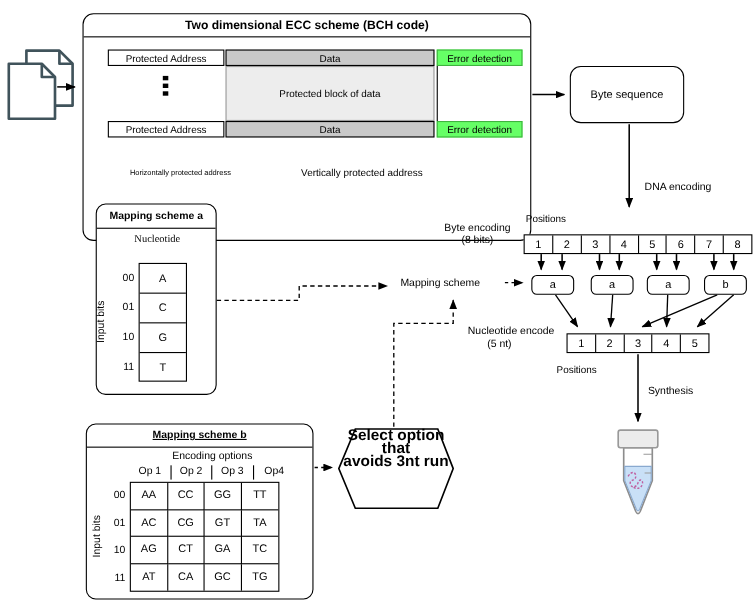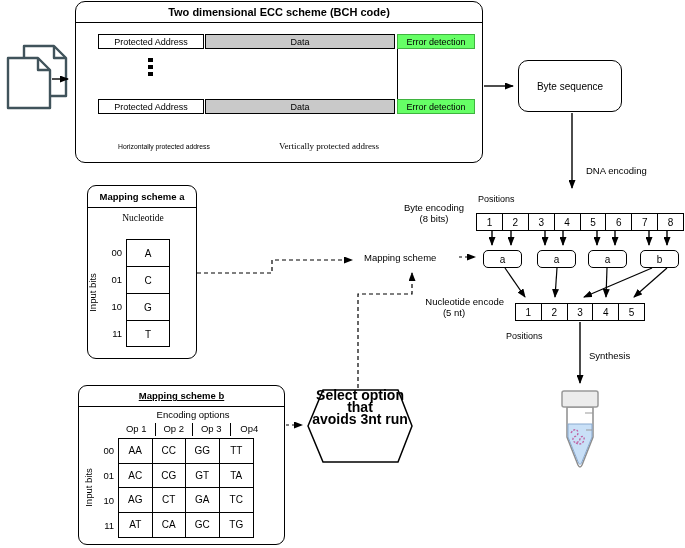--- a/index.html
+++ b/index.html
@@ -105,40 +105,41 @@
     <g>
       <path d="M567,407 L567,437 L578,465 Q580,469 582,465 L593,437 L593,407 Z" fill="#fff" stroke="#8d8d8d" stroke-width="1.5"></path>
       <path d="M568,424 L568,437 L578.5,463 Q580,466 581.5,463 L592,437 L592,424 Z" fill="#c9e0f7" stroke="#89a9cf" stroke-width="1"></path>
       <path d="M571,433 c3,-5 7,-4 7,0 c0,4 -6,3 -5,7 c1,4 6,3 7,-1 c1,-4 5,-3 4,1 c-1,4 -5,5 -8,3" fill="none" stroke="#bf5fa0" stroke-width="1.3" stroke-dasharray="2 1.5"></path>
       <line x1="585" y1="413" x2="593" y2="413" stroke="#999" stroke-width="1"></line>
       <line x1="586" y1="430" x2="592" y2="430" stroke="#999" stroke-width="1"></line>
       <rect x="562" y="391" width="36" height="16" rx="2" fill="#ececec" stroke="#999" stroke-width="1.5"></rect>
     </g>
   </svg>
 
-  <div class="panel" style="left:75px;top:1px;width:408px;height:162px;">
+  <div class="panel" style="left:75px;top:12px;width:408px;height:207px;">
     <div class="ptitle" style="height:21px;font-size:11px;line-height:20px;">Two dimensional ECC scheme (BCH code)</div>
 
     <div class="bx" style="left:22px;top:32px;width:106px;height:15px;font-size:9px;">Protected Address</div>
     <div class="bx" style="left:129px;top:32px;width:190px;height:15px;font-size:9px;background:#c9c9c9;">Data</div>
     <div class="bx" style="left:321px;top:32px;width:78px;height:15px;font-size:9px;background:#66ff66;border-color:#3fb33f;border-width:1px;">Error detection</div>
 
     <div class="dotcol" style="left:72px;top:56px;">
       <div></div>
         <div></div>
         <div></div>
     </div>
+    <div class="bx" style="left:129px;top:47px;width:190px;height:50px;font-size:9px;background:#ededed;border:1px solid #9a9a9a;">Protected block of data</div>
     <div class="abs" style="left:321px;top:47px;width:78px;height:50px;border-left:1.5px solid #000;"></div>
 
     <div class="bx" style="left:22px;top:97px;width:106px;height:15px;font-size:9px;">Protected Address</div>
     <div class="bx" style="left:129px;top:97px;width:190px;height:15px;font-size:9px;background:#c9c9c9;">Data</div>
     <div class="bx" style="left:321px;top:97px;width:78px;height:15px;font-size:9px;background:#66ff66;border-color:#3fb33f;border-width:1px;">Error detection</div>
 
     <div class="lbl ctr" style="left:28px;top:139px;width:120px;font-size:6.8px;">Horizontally protected address</div>
-    <div class="lbl ctr" style="left:187px;top:139px;width:132px;font-size:9px;font-family:Liberation Serif, serif;">Vertically protected address</div>
+    <div class="lbl ctr" style="left:187px;top:139px;width:132px;font-size:9px;">Vertically protected address</div>
   </div>
 
   <div class="bx" style="left:518px;top:60px;width:104px;height:52px;border-radius:10px;font-size:10px;">Byte sequence</div>
   <div class="lbl" style="left:586px;top:165px;font-size:9.5px;">DNA encoding</div>
 
   <div class="lbl" style="left:478px;top:194px;font-size:9px;">Positions</div>
   <div class="lbl ctr" style="left:396px;top:202px;width:76px;white-space:normal;">
     <span style="display:block;">Byte encoding</span>
     <span style="display:block;">(8 bits)</span>
   </div>

